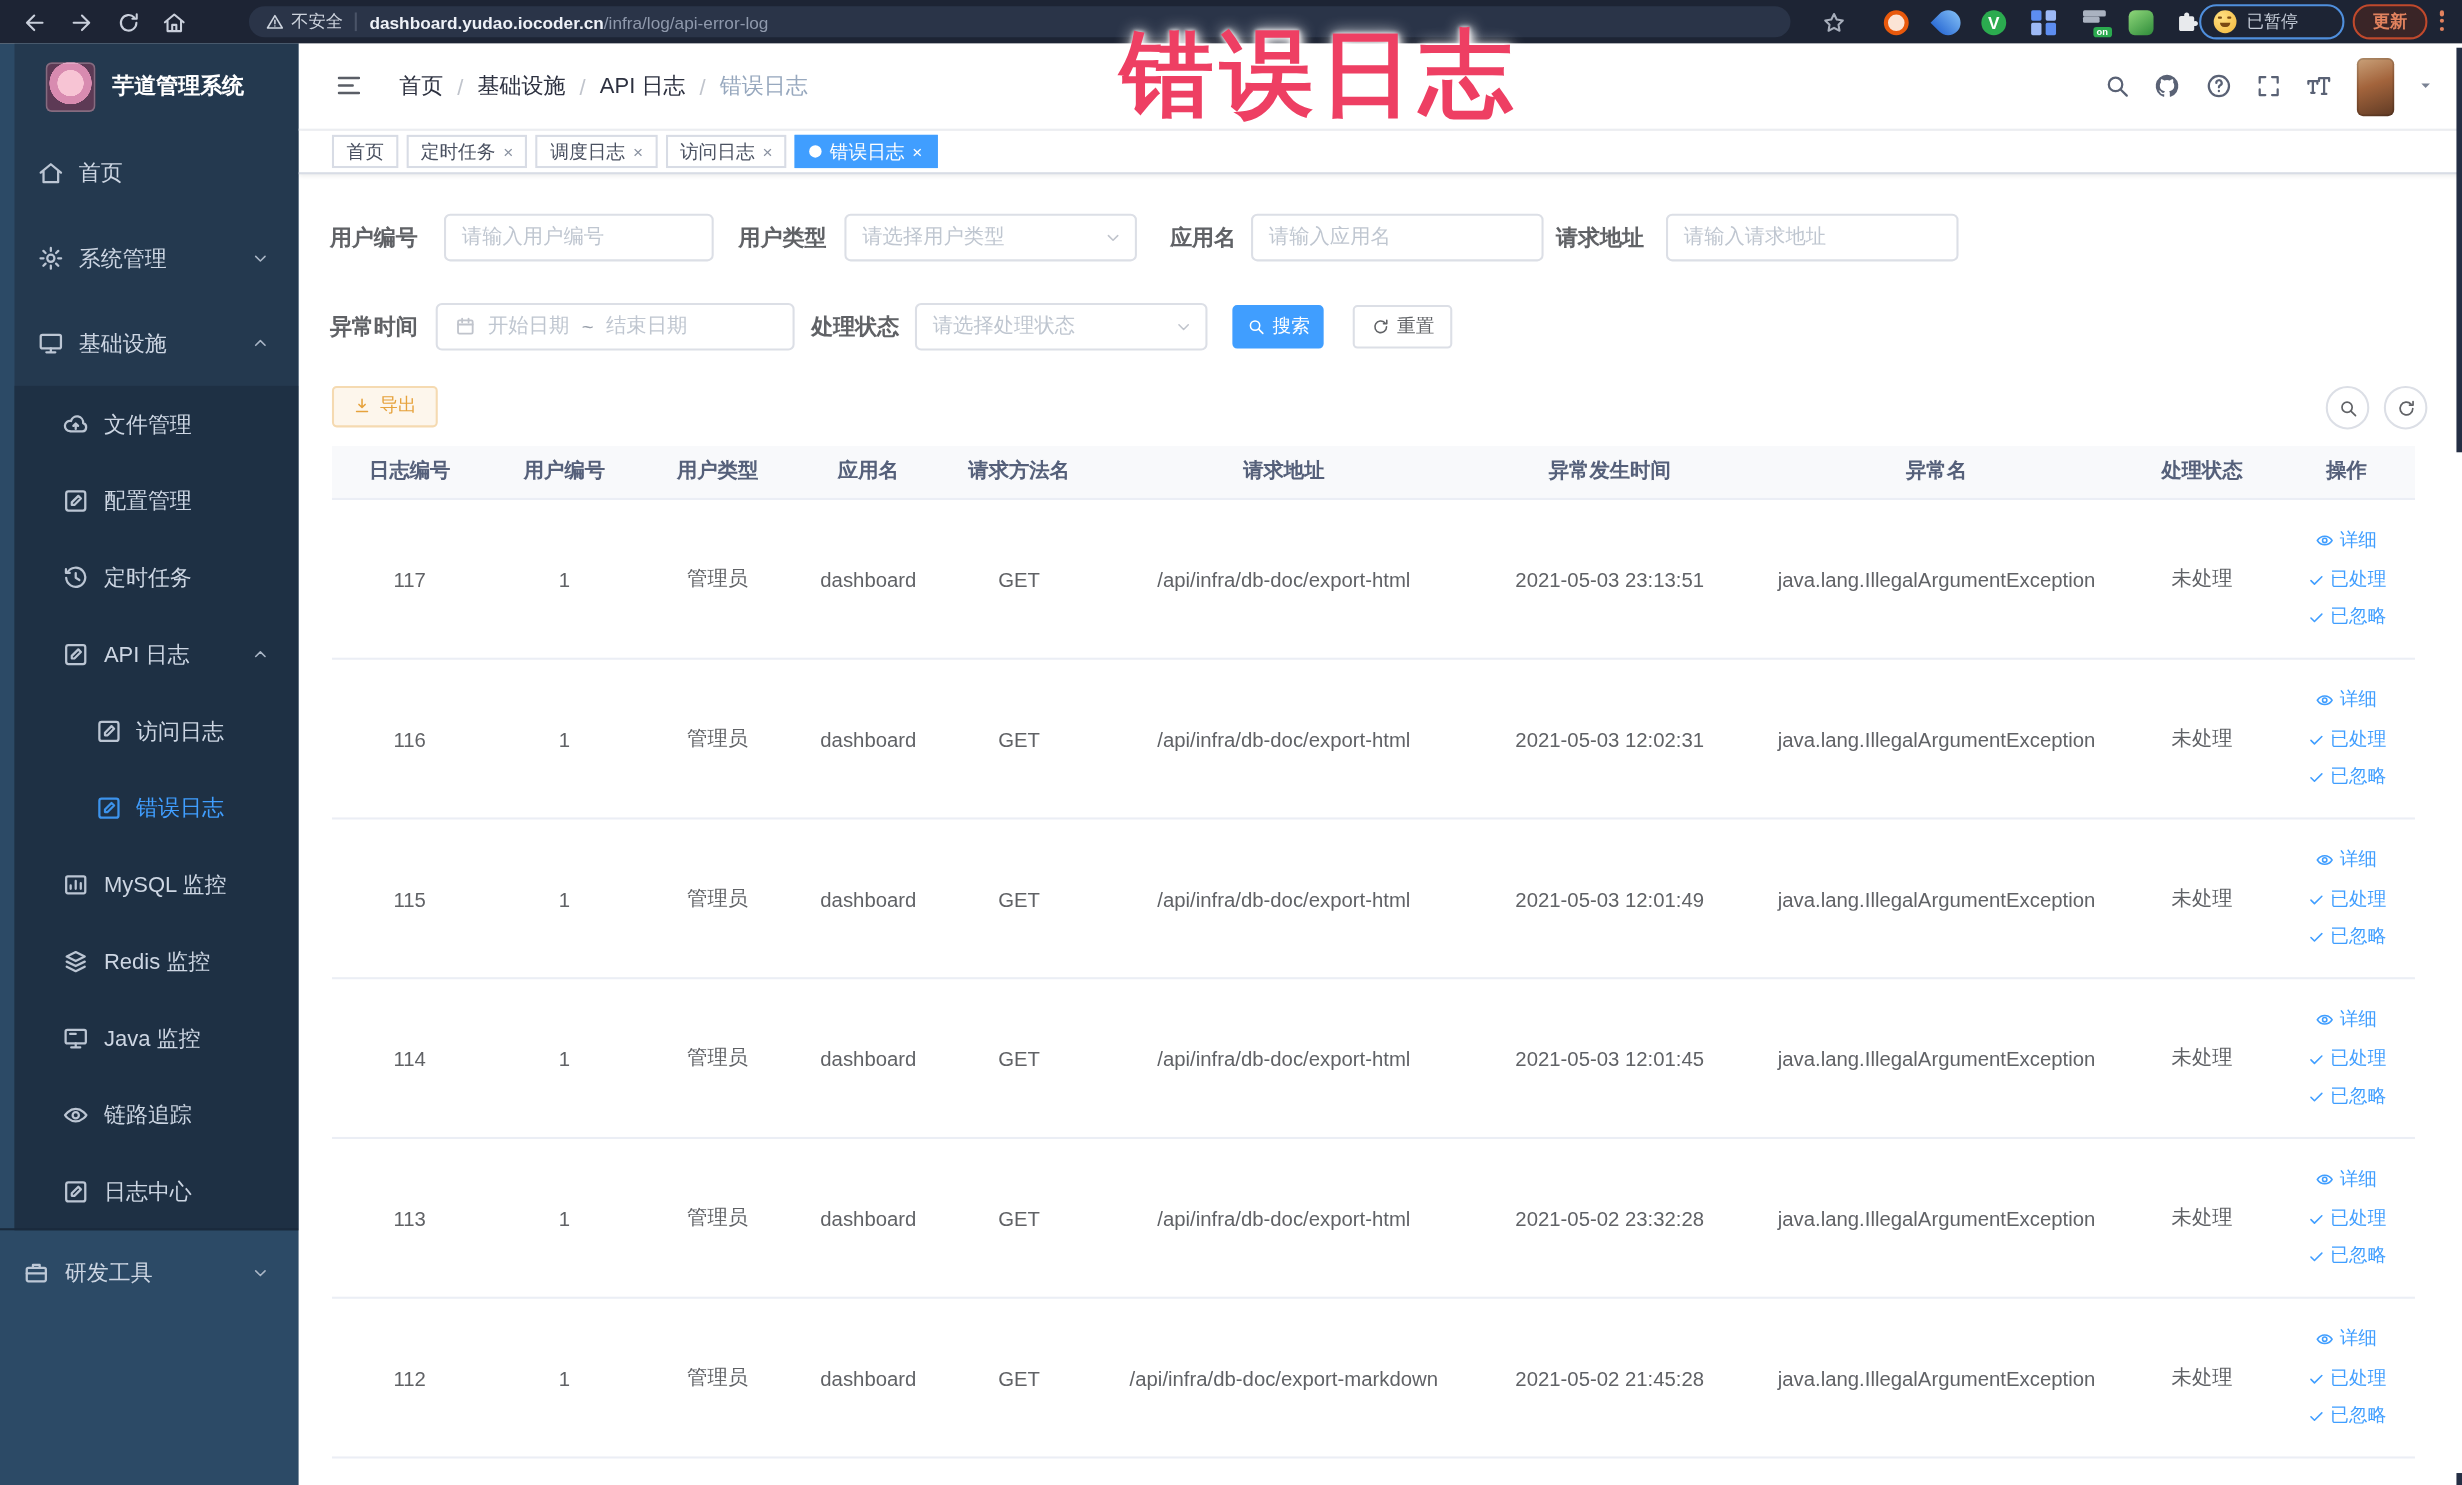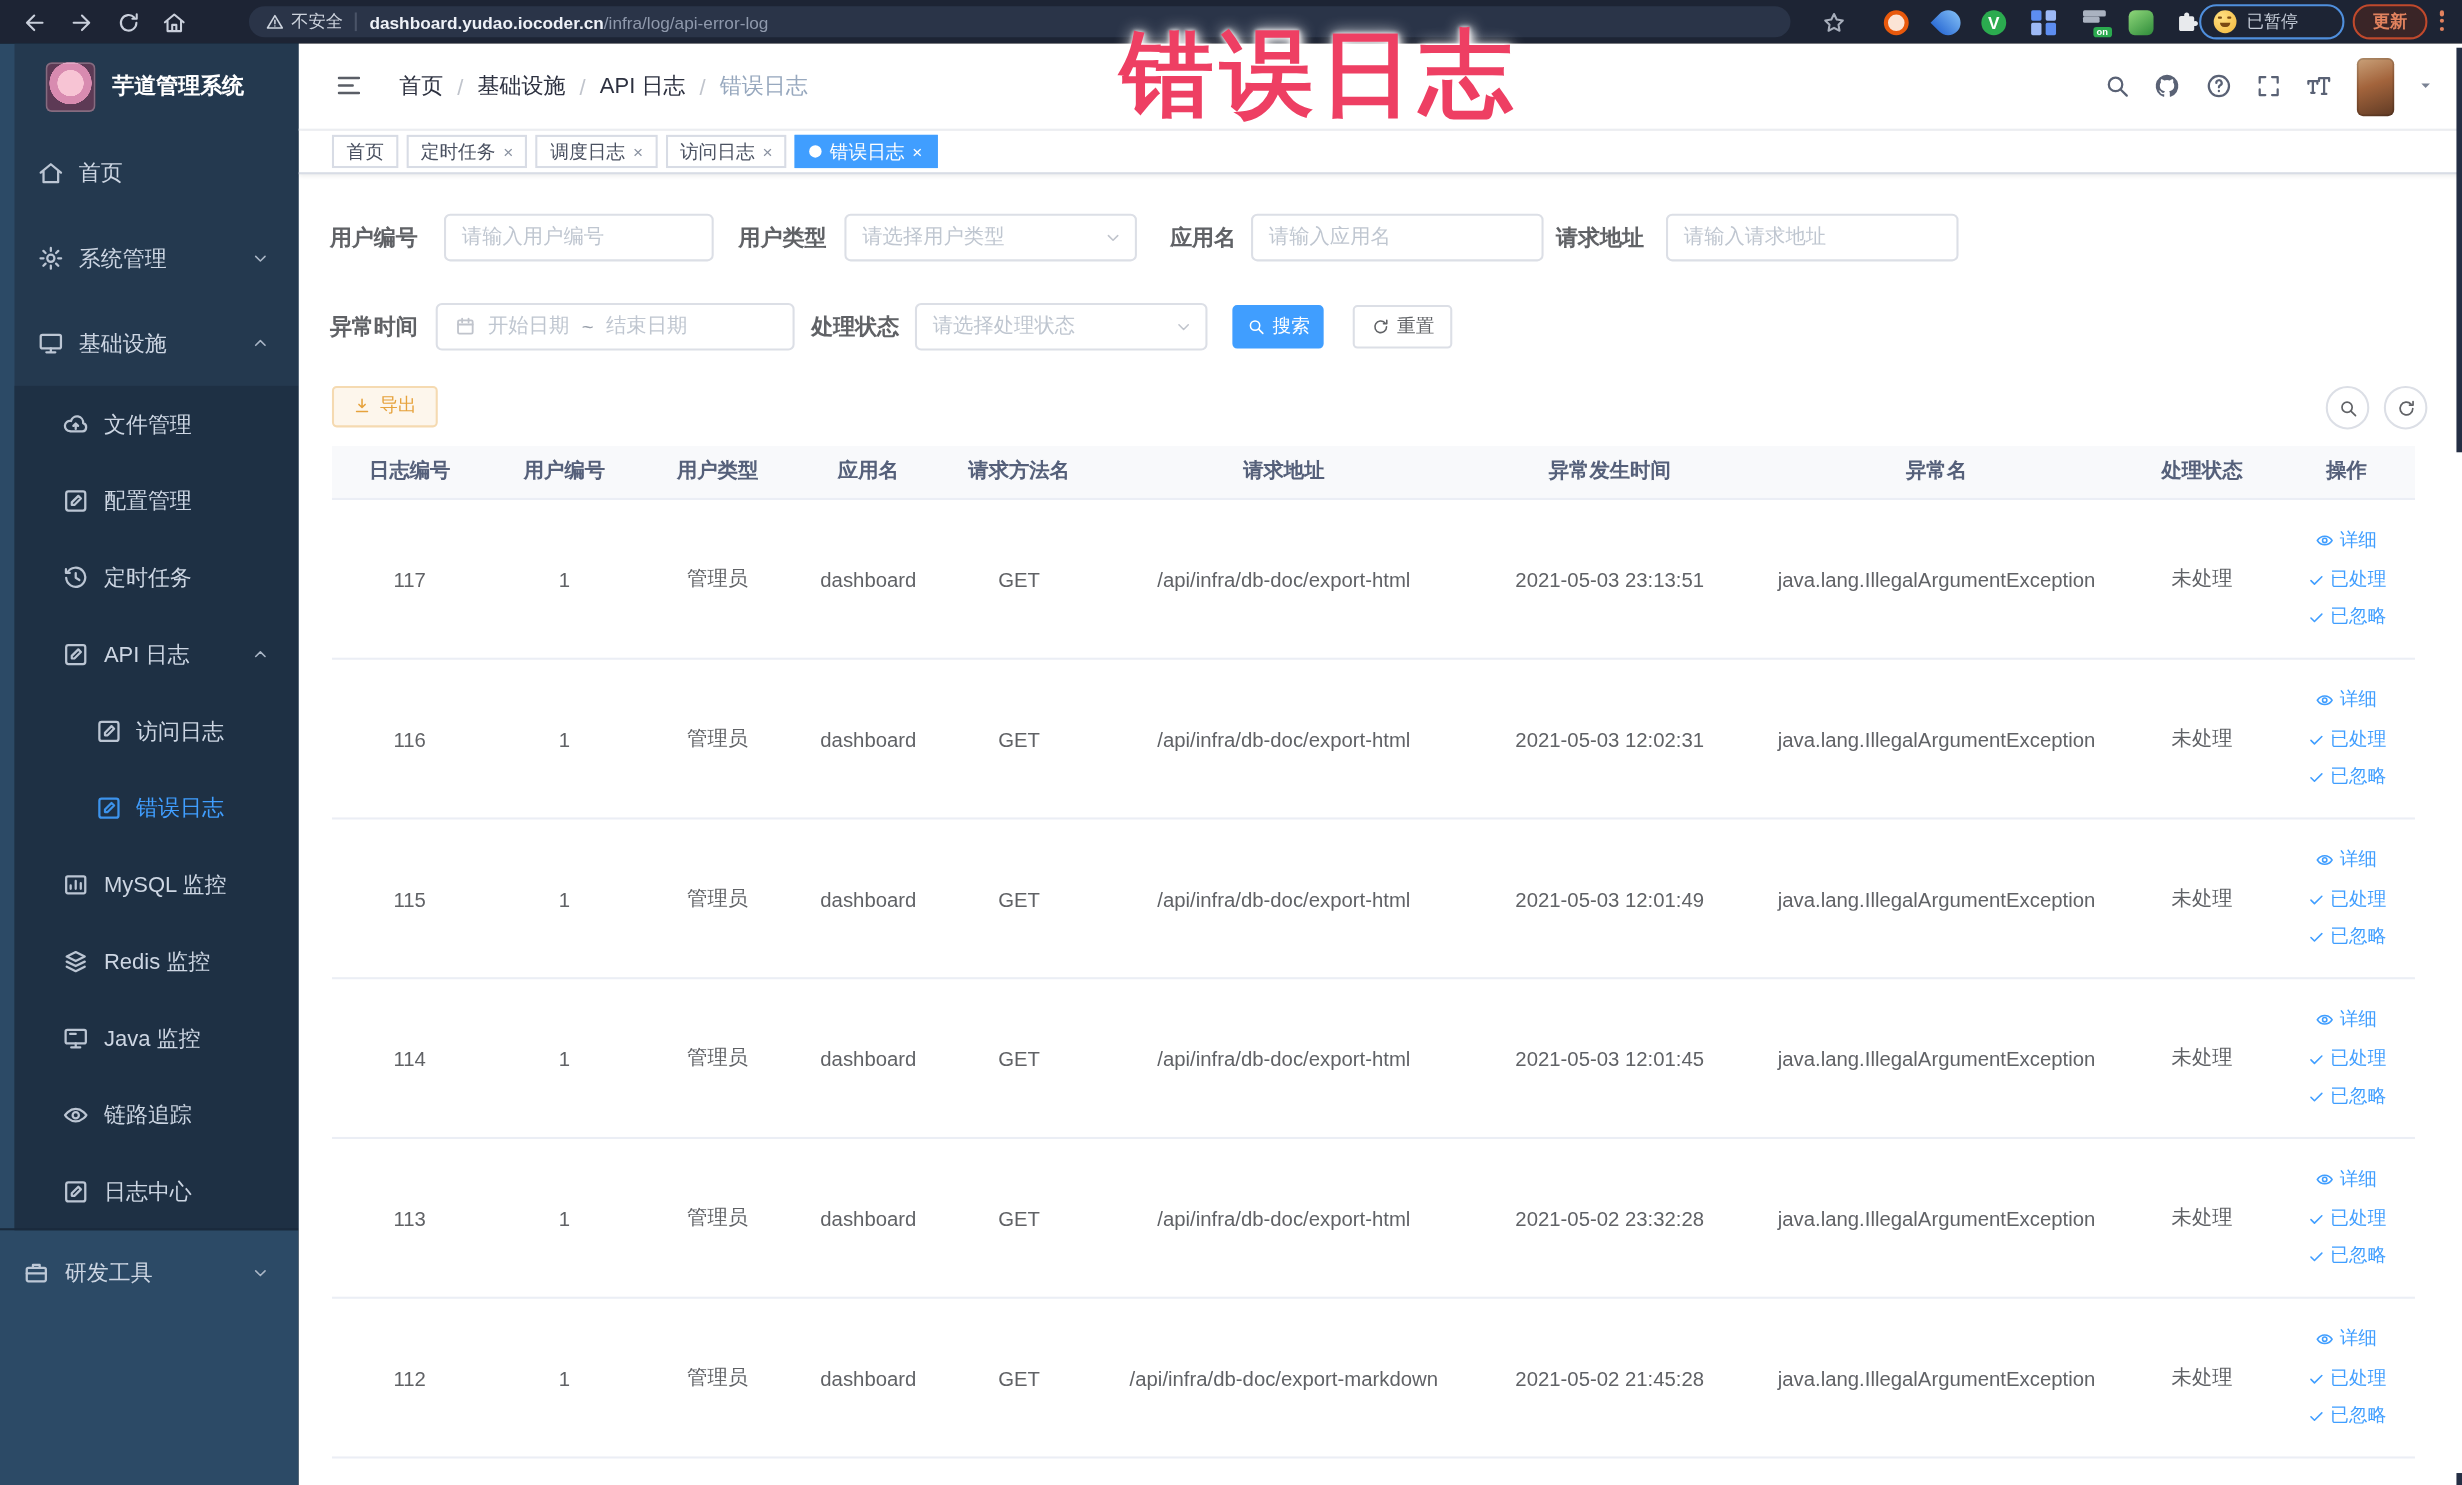--- a/index.html
+++ b/index.html
@@ -1,18 +1,18 @@
 <!DOCTYPE html>
 <html style="font-size:12px"><head>
 <meta charset="utf-8">
 <style>
   * { margin:0; padding:0; box-sizing:border-box; }
   html,body { background:#fff; }
   body { font-family:"Liberation Sans","DejaVu Sans",sans-serif; }
-  .screen { position:relative; width:2462px; height:1486px; overflow:hidden; background:#000000; }
+  .screen { position:relative; width:2462px; height:1486px; overflow:hidden; background:#e5e5e5; }
   .scale  { position:absolute; left:0; top:0; width:1187px; height:716px;
             transform:scale(2.0747); transform-origin:0 0; }
 
   svg.ic { display:inline-block; vertical-align:middle; fill:none; stroke:currentColor;
            stroke-width:2; stroke-linecap:round; stroke-linejoin:round; }
 
   
   .browser { position:absolute; left:0; top:0; width:1187px; height:21px; background:#1d2434;
              display:flex; align-items:center; color:#c9cfdb; }
   .b-ic { width:12px; height:12px; margin-left:10.6px; flex:0 0 auto; }

